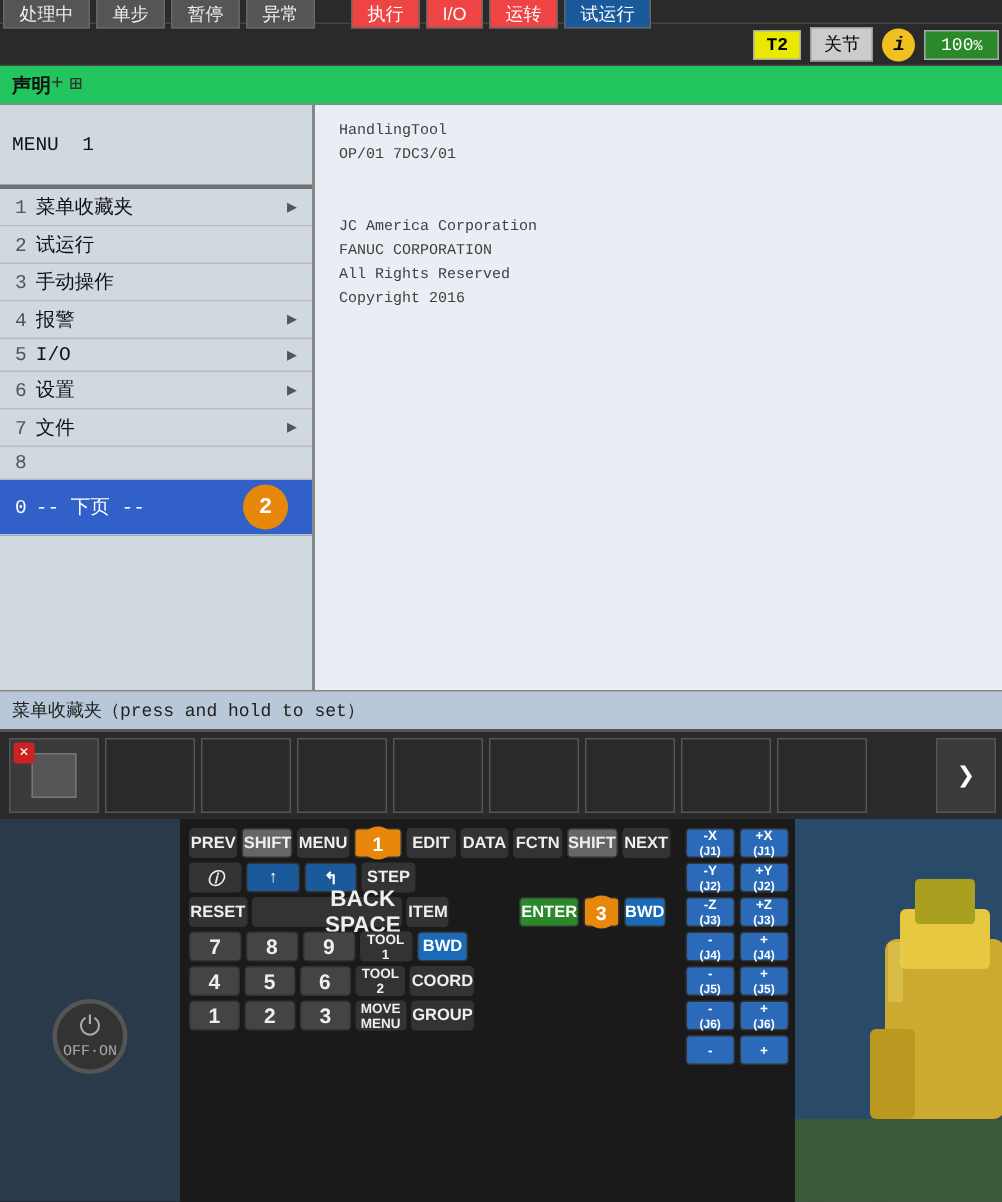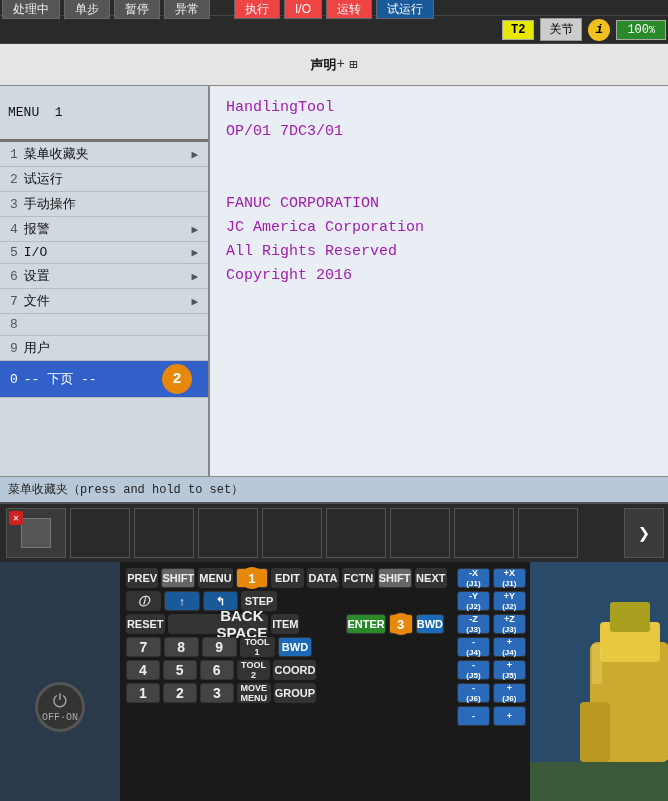--- a/index.html
+++ b/index.html
@@ -57,23 +57,23 @@
     .main-area {
       display: flex;
       height: 390px;
       background: #d0d8e0;
     }
 
     
     .panel-header {
       display: flex;
       align-items: center;
-      justify-content: center;
-      background: #e5e5e5;
-      height: 42px;
+      justify-content: flex-start;
+      background: #22c55e;
+      height: 26px;
       padding: 0 8px;
       border-bottom: 1px solid #888;
     }
     .panel-title { font-size: 13px; color: #111; font-weight: bold; }
     .panel-icons { display: flex; gap: 4px; }
     .panel-icon-btn { font-size: 14px; cursor: pointer; color: #333; }
 
     
     .sidebar {
       width: 210px;
@@ -112,22 +112,22 @@
       width: 30px; height: 30px; display: flex; align-items: center; justify-content: center;
       font-size: 15px; font-weight: bold; margin: 0 6px;
     }
 
     
     .content-pane {
       flex: 1;
       background: #e8eef4;
       padding: 10px 16px;
       font-family: 'Courier New', monospace;
-      font-size: 15px;
-      color: #a21caf;
+      font-size: 10px;
+      color: #404040;
       overflow: hidden;
     }
     .content-line { line-height: 1.6; }
 
     
     .bottom-status {
       background: #b8c8d8;
       height: 26px;
       display: flex;
       align-items: center;
@@ -332,36 +332,33 @@
       <span><span class="menu-item-number">6</span><span>设置</span></span>
       <span class="arrow">▶</span>
     </div>
     <div class="menu-item">
       <span><span class="menu-item-number">7</span><span>文件</span></span>
       <span class="arrow">▶</span>
     </div>
     <div class="menu-item">
       <span><span class="menu-item-number">8</span><span></span></span>
     </div>
-    <div class="menu-item">
-      <span><span class="menu-item-number">9</span><span>用户</span></span>
-    </div>
     <div class="menu-item selected" style="display:flex;align-items:center;">
       <span><span class="menu-item-number" style="color:#fff;">0</span><span>-- 下页 --</span></span>
       <div class="page-badge" style="margin-left:auto;">2</div>
     </div>
   </div>
 
   <div class="content-pane">
     <div class="content-line">    HandlingTool</div>
     <div class="content-line">OP/01                7DC3/01</div>
     <div class="content-line">&nbsp;</div>
     <div class="content-line">&nbsp;</div>
+    <div class="content-line">JC America Corporation</div>
     <div class="content-line"> FANUC CORPORATION</div>
-    <div class="content-line">JC America Corporation</div>
     <div class="content-line">All Rights Reserved</div>
     <div class="content-line">  Copyright  2016</div>
   </div>
 </div>
 
 <div class="bottom-status">
   <span>菜单收藏夹（press and hold to set）</span>
 </div>
 
 <div class="taskbar">

